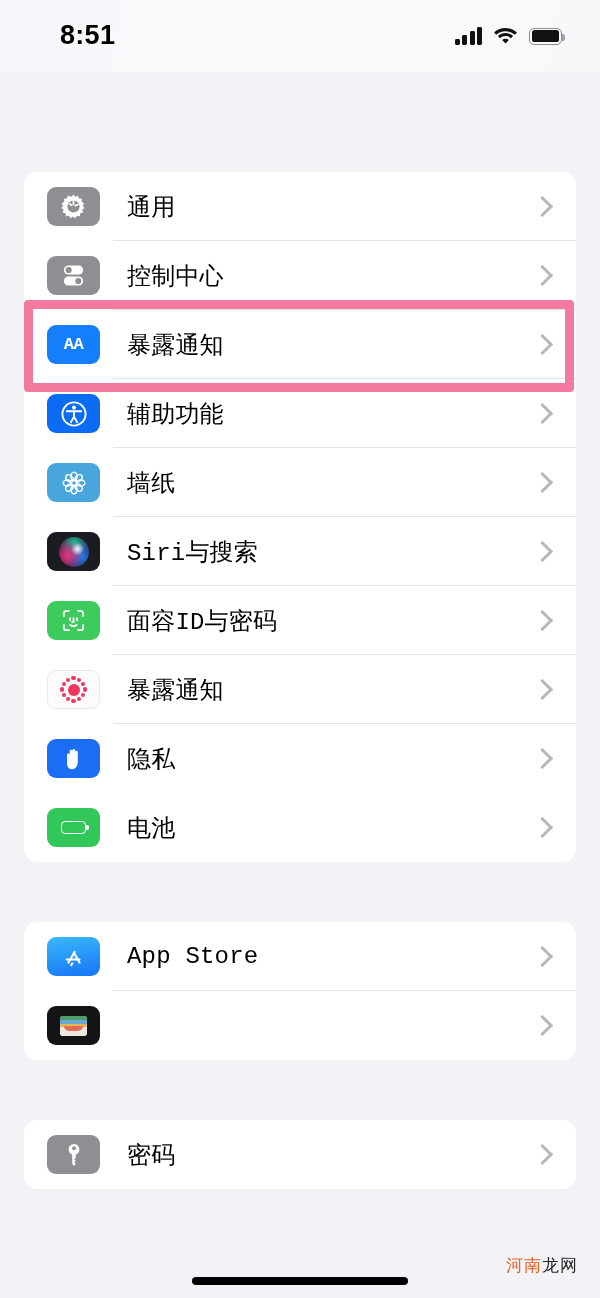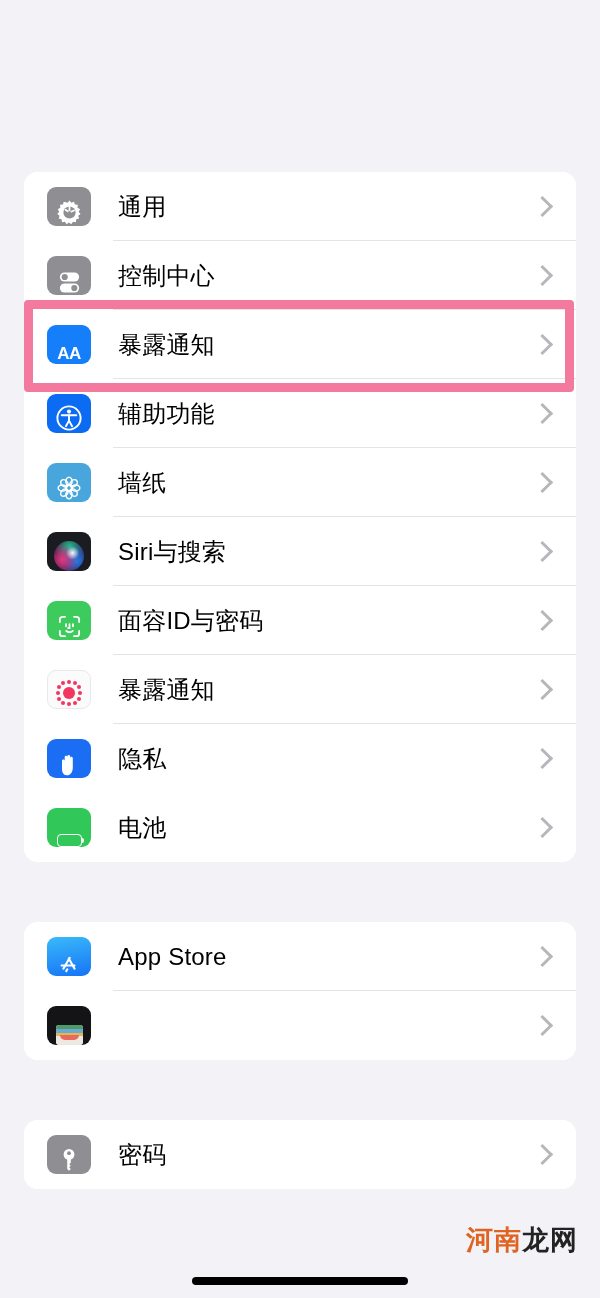--- a/index.html
+++ b/index.html
@@ -108,20 +108,21 @@
     position: absolute;
     left: 0; top: 138px;
     width: 600px;
     bottom: 0;
   }
   .card {
     margin: 0 24px;
     background: #ffffff;
     border-radius: 14px;
     overflow: hidden;
+    font-family: Liberation Mono, monospace;
   }
   .card.first { margin-top: 34px; }
   .card.second { margin-top: 60px; }
   .card.third { margin-top: 60px; }
 
   .row {
     position: relative;
     display: flex;
     align-items: center;
     height: 69px;
@@ -132,28 +133,28 @@
   }
   .row .sep {
     position: absolute;
     left: 89px; right: 0; bottom: 0;
     height: 1px;
     background: #e4e4e7;
   }
   .row:last-child .sep { display: none; }
 
   .app-icon {
-    width: 44px;
+    width: 53px;
     height: 39px;
     border-radius: 9px;
     flex: 0 0 auto;
     position: relative;
     overflow: hidden;
     display: flex;
-    align-items: flex-end;
+    align-items: center;
     justify-content: center;
   }
   .row-label {
     margin-left: 27px;
     font-size: 24px;
     color: #000;
     letter-spacing: 0.2px;
     white-space: nowrap;
   }
   .chevron {
@@ -260,23 +261,23 @@
     border: 9px solid #f4799e;
     border-radius: 4px;
     box-sizing: border-box;
     pointer-events: none;
   }
 
   
   .watermark {
     position: absolute;
     right: 22px;
-    bottom: 40px;
-    font-size: 27px;
-    font-weight: 700;
+    bottom: 21px;
+    font-size: 17px;
+    font-weight: 400;
     letter-spacing: 1px;
     white-space: nowrap;
   }
   .watermark .wm-a { color: #df6422; }
   .watermark .wm-b { color: #232323; }
 
   .home-indicator {
     position: absolute;
     left: 50%;
     transform: translateX(-50%);
@@ -285,20 +286,40 @@
     height: 8px;
     background: #000;
     border-radius: 5px;
   }
 </style>
 </head>
 <body>
 
 <div id="screen">
 
+  <div class="statusbar">
+    <div class="status-time">8:51</div>
+    <div class="status-right">
+      <div class="signal-bars">
+        <i></i>
+          <i></i>
+          <i></i>
+          <i></i>
+      </div>
+      <svg width="25" height="18" viewBox="0 0 25 18">
+        <path d="M12.5 4.2c3.6 0 6.9 1.35 9.35 3.55l2.1-2.35C21 2.7 16.95 1.05 12.5 1.05S4 2.7 1.05 5.4l2.1 2.35C5.6 5.55 8.9 4.2 12.5 4.2z" fill="#111"></path>
+        <path d="M12.5 9.1c2.1 0 4.05.8 5.5 2.1l2.05-2.3c-2-1.8-4.65-2.9-7.55-2.9s-5.55 1.1-7.55 2.9l2.05 2.3C8.45 9.9 10.4 9.1 12.5 9.1z" fill="#111"></path>
+        <path d="M12.5 16.6l3.3-3.7c-.9-.8-2.05-1.25-3.3-1.25s-2.4.45-3.3 1.25l3.3 3.7z" fill="#111"></path>
+      </svg>
+      <div class="battery">
+        <div class="fill"></div>
+        <div class="nub"></div>
+      </div>
+    </div>
+  </div>
 
 
   <div class="content">
 
     <div class="card first">
 
       <div class="row">
         <div class="app-icon ic-gear">
           <svg width="27" height="27" viewBox="0 0 28 28">
             <g fill="#ffffff">

